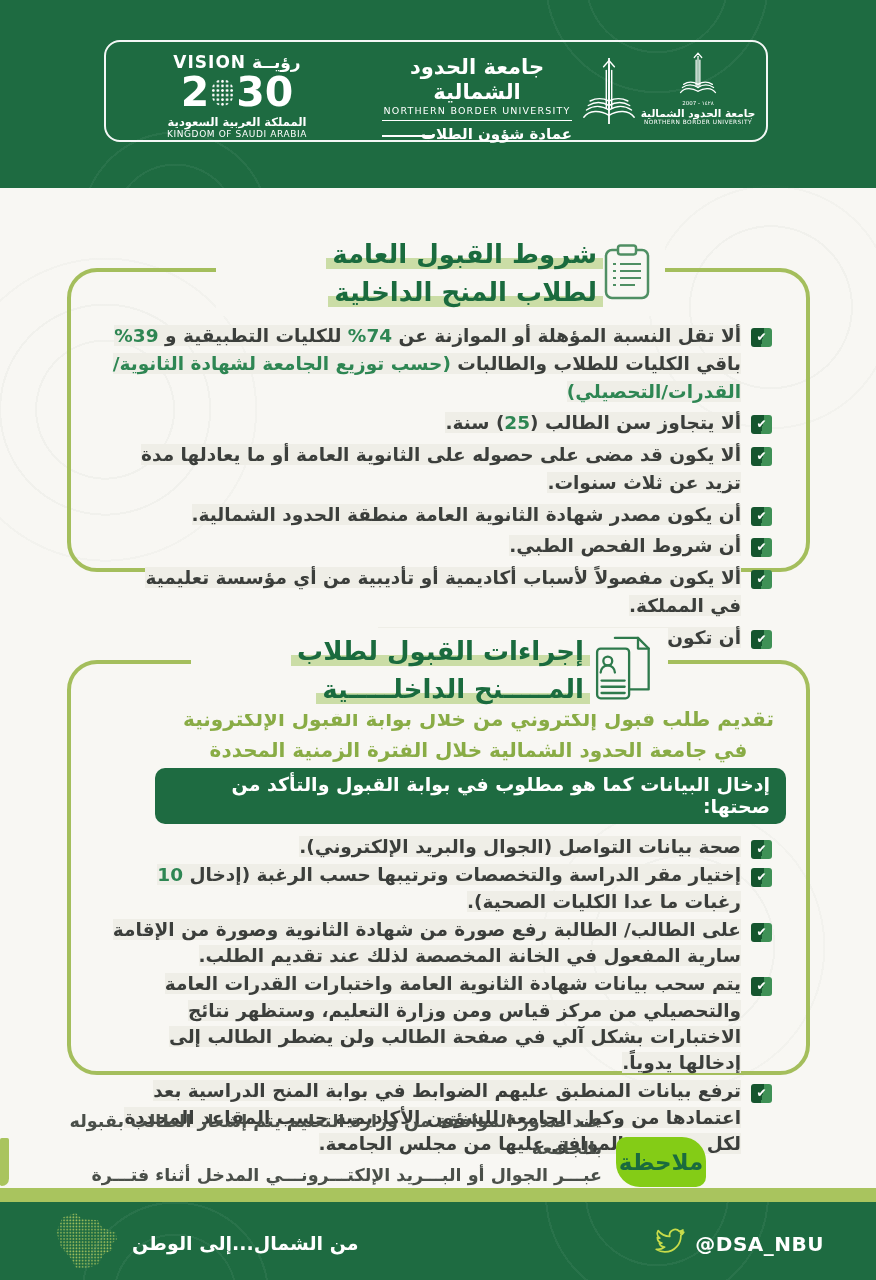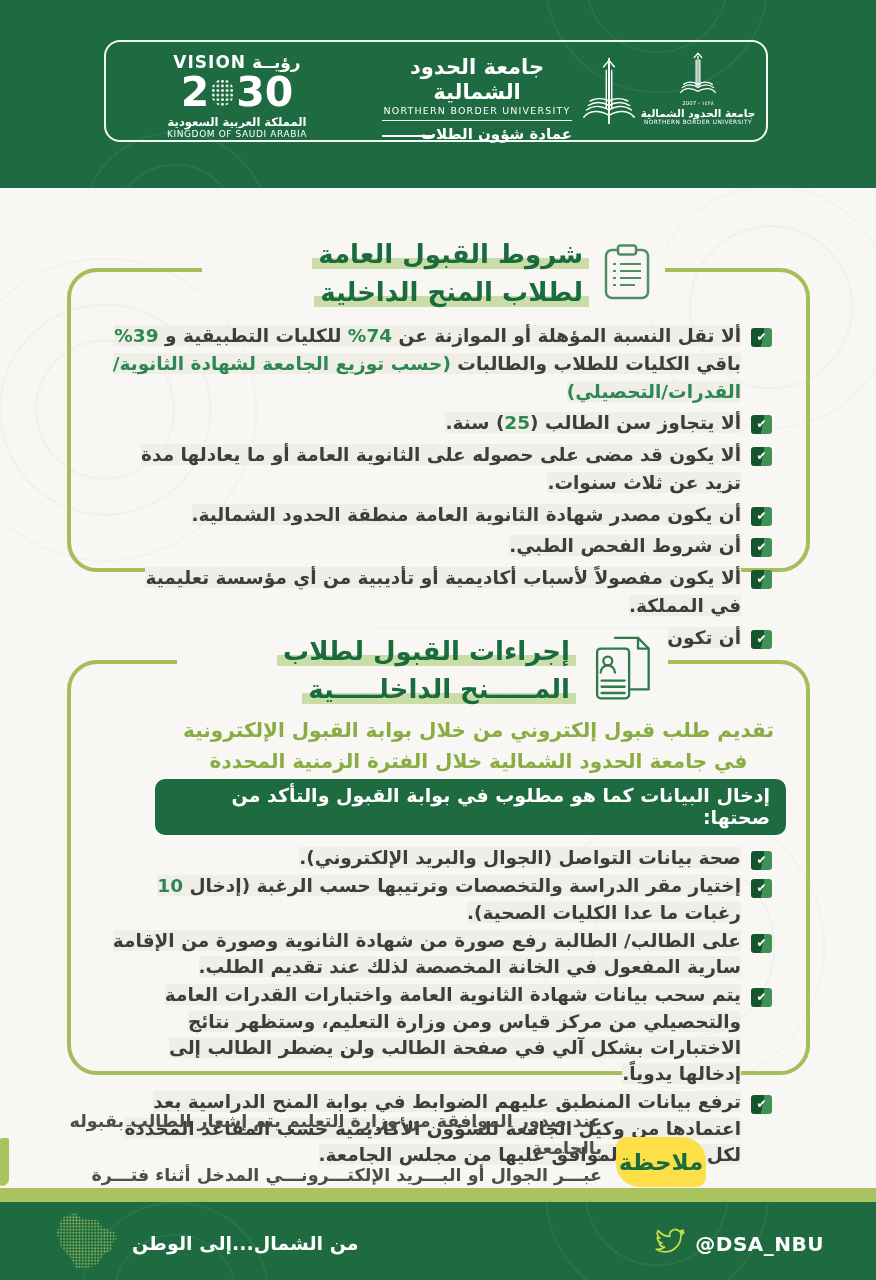--- a/index.html
+++ b/index.html
@@ -51,47 +51,47 @@
   .seal-book { display:flex; justify-content:center; }
   .seal-years { font-size:5.5px; letter-spacing:.5px; }
   .seal-ar { font-size:10.5px; font-weight:bold; margin-top:1px; }
   .seal-en { font-size:5.8px; letter-spacing:.5px; }
 
   
   .box { position:absolute; left:67px; width:743px; border:4px solid #A4BE5C; border-radius:30px; background:transparent; }
   .box1 { top:268px; height:304px; }
   .box2 { top:660px; height:415px; }
 
-  .box-title { position:absolute; background:#F8F7F3; display:flex; align-items:center; gap:14px; padding:0 14px; }
+  .box-title { position:absolute; background:#F8F7F3; display:flex; align-items:center; gap:0; padding:0 14px; }
   .box1 .box-title { top:-40px; right:141px; height:84px; padding-left:110px; }
   .box2 .box-title { top:-36px; right:138px; height:86px; padding-left:100px; }
   .title-text { text-align:right; }
   .title-line { display:inline; font-size:26px; font-weight:bold; color:#1A6B3E; line-height:1.45;
     background:linear-gradient(to top, #CBDDA6 0 36%, rgba(0,0,0,0) 36%); padding:0 6px; }
 
   .clist { list-style:none; }
   .box1 .clist { padding:50px 34px 0 40px; }
   .box2 .clist { padding:10px 34px 0 40px; }
   .clist li { display:flex; align-items:flex-start; gap:10px; margin-bottom:4px;
     font-size:18.5px; font-weight:bold; color:#3B3E3B; line-height:1.5; }
   .box2 .clist li { line-height:1.42; margin-bottom:2px; }
   .chk { flex:0 0 auto; width:21px; height:19px; margin-top:6px; border-radius:3px;
     background:linear-gradient(100deg, #15552E 0 55%, #3F9156 55% 100%);
     color:#fff; font-size:12px; line-height:19px; text-align:center; font-weight:bold; }
   .itx span { background:#EFEEE7; }
   .itx span.accent { color:#2E8653; }
 
-  .intro { margin-top:51px; padding-left:80px; text-align:center;
+  .intro { margin-top:40px; padding-left:80px; text-align:center;
     font-size:20px; font-weight:bold; color:#89AC45; line-height:1.55; }
   .banner { margin:2px 20px 0 84px; background:#1E6B41; color:#fff; border-radius:10px;
     font-size:19px; font-weight:bold; text-align:right; padding:5px 16px 7px; }
 
   
   .note { position:absolute; top:1108px; right:170px; display:flex; align-items:center; gap:14px; }
-  .note-label { flex:0 0 auto; width:90px; height:50px; background:#fde047; color:#1A6B3E;
+  .note-label { flex:0 0 auto; width:90px; height:50px; background:#84cc16; color:#1A6B3E;
     font-size:23px; font-weight:bold; display:flex; align-items:center; justify-content:center;
     border-radius:10px 24px 10px 24px; }
   .note-text { font-size:17.5px; font-weight:bold; color:#4A4F49; line-height:1.55; }
   .note-bar { flex:0 0 auto; width:9px; height:48px; background:#A9C45E; border-radius:3px 3px 12px 3px; }
 
   
   .footer-strip { position:absolute; left:0; top:1188px; width:876px; height:14px; background:#A9C45E; }
   .footer { position:absolute; left:0; top:1202px; width:876px; height:78px; background:#1E6B41; }
   .footer-left { position:absolute; left:50px; top:8px; display:flex; align-items:center; gap:10px; direction:ltr; color:#fff; }
   .slogan { font-size:19px; font-weight:bold; }

